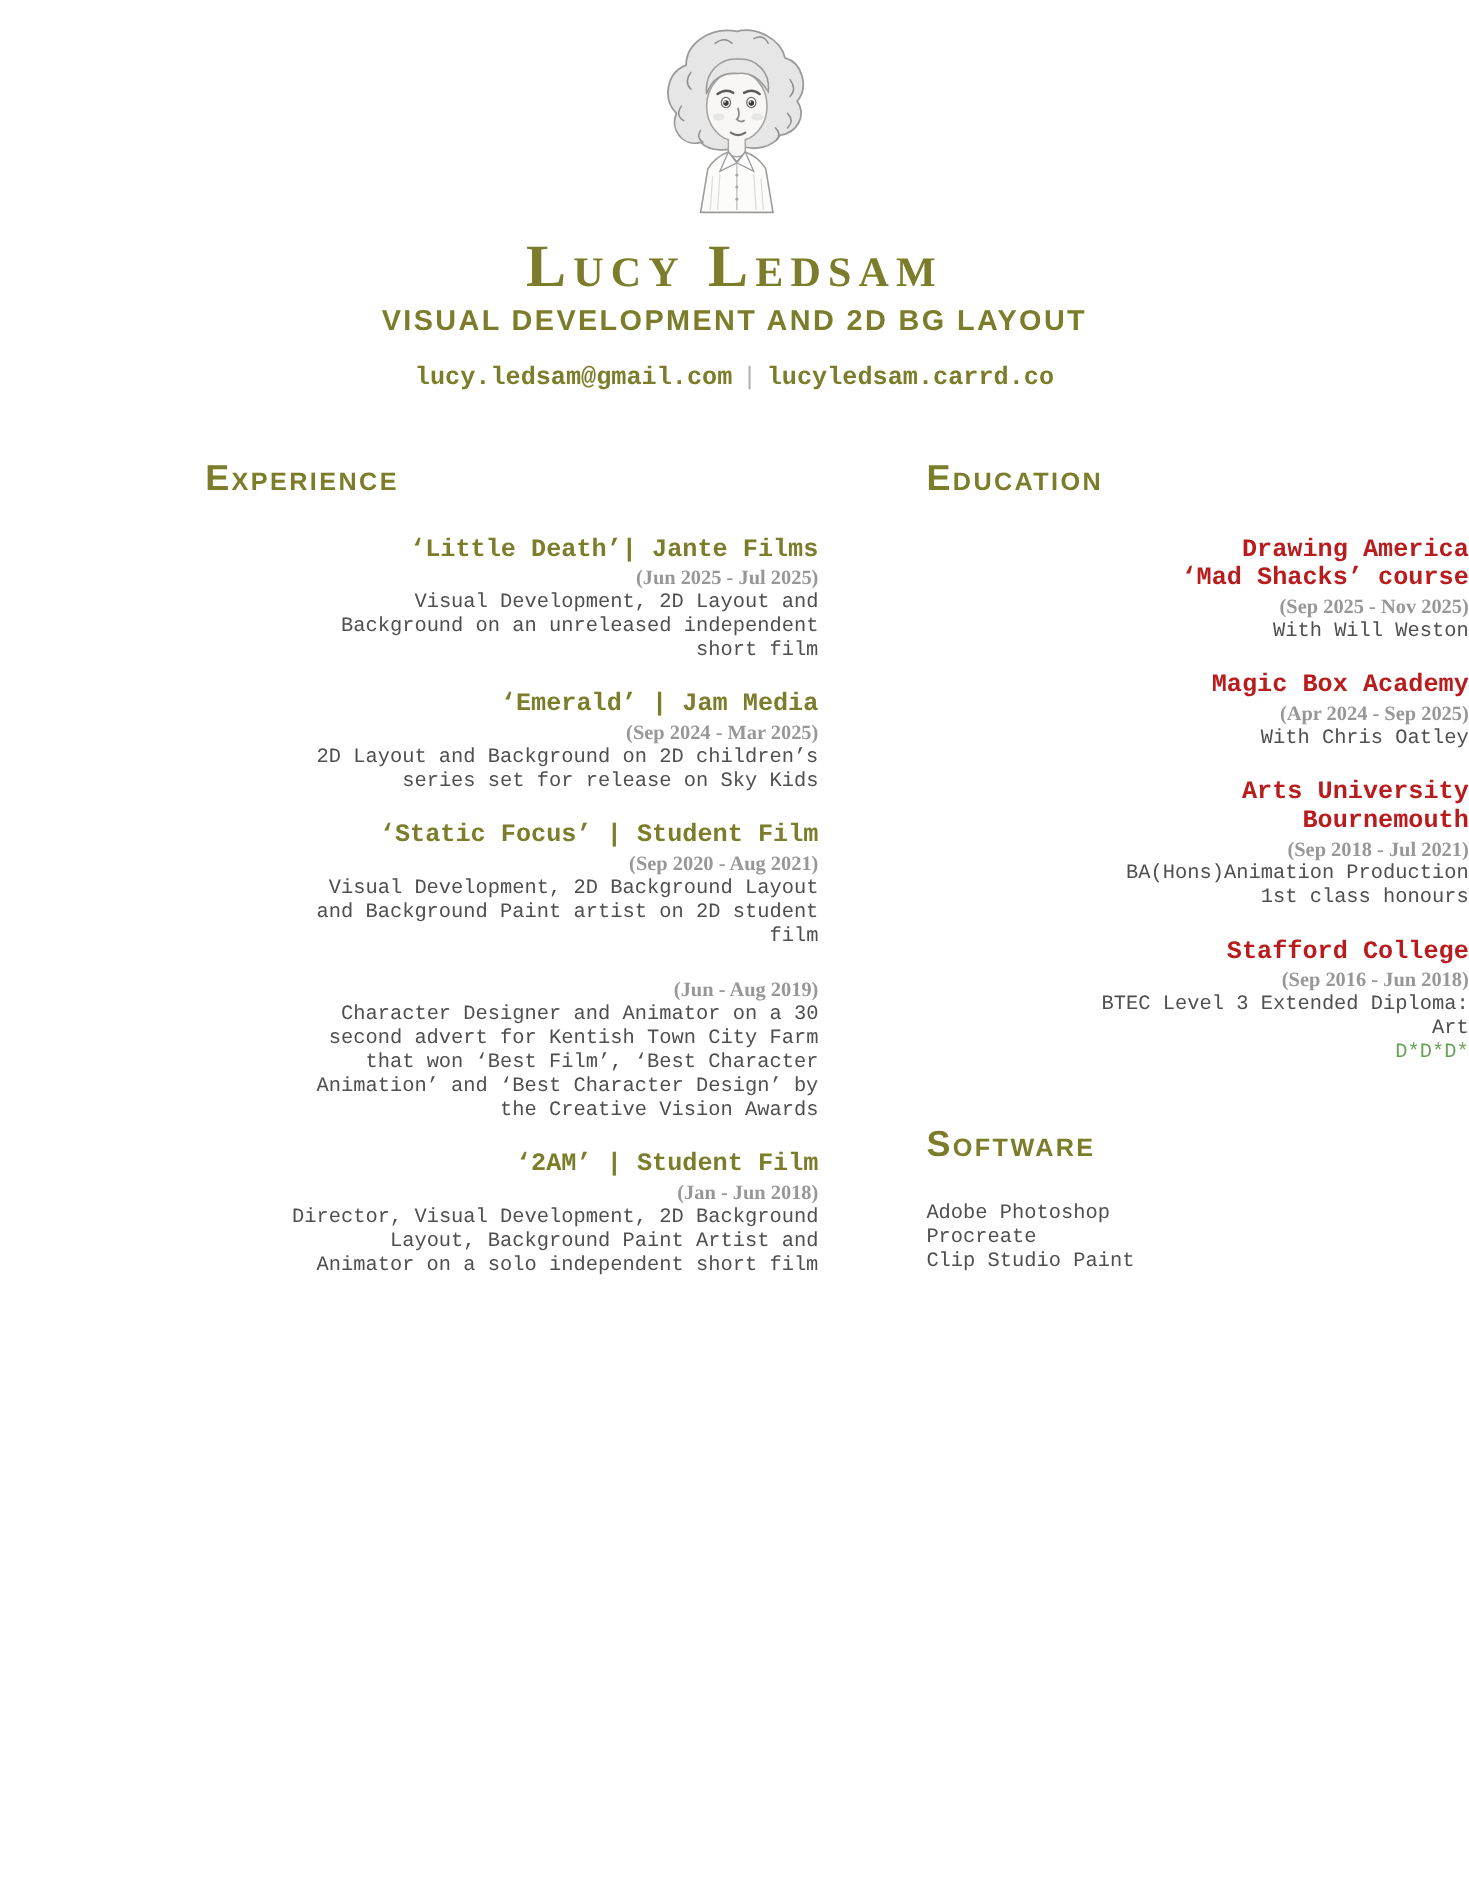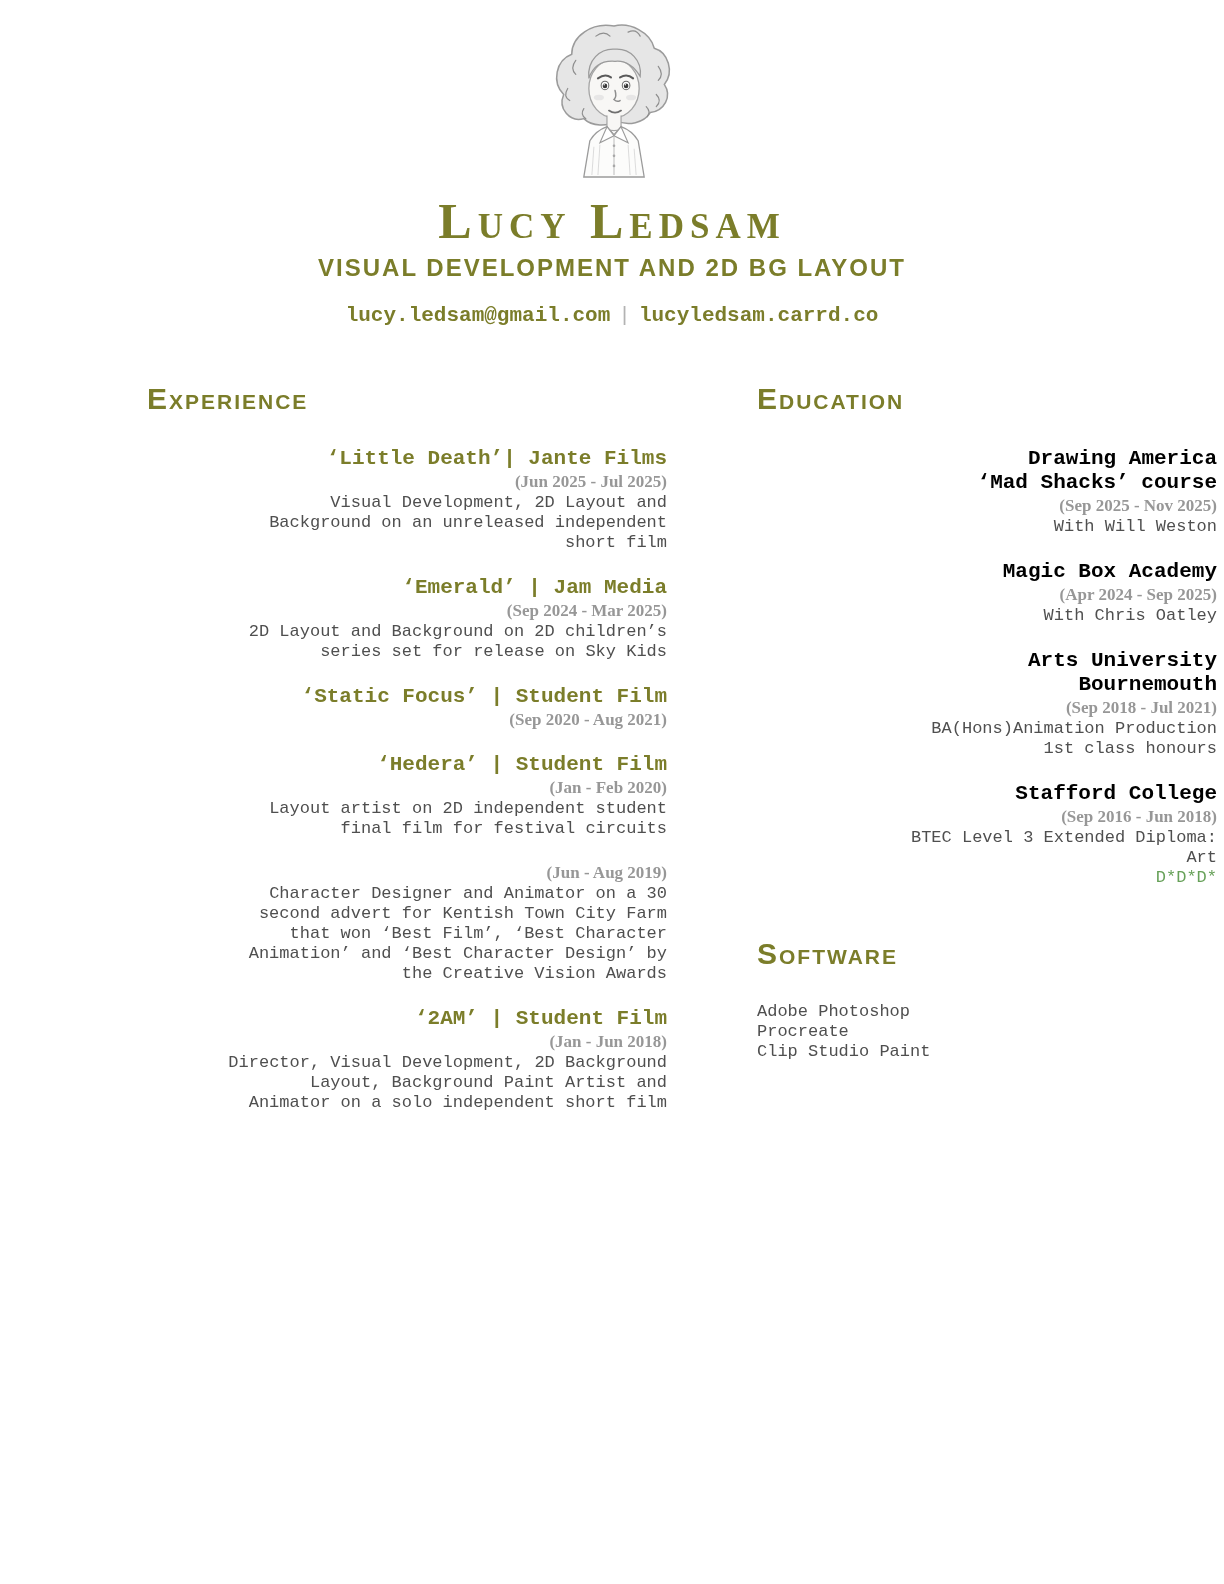--- a/index.html
+++ b/index.html
@@ -41,20 +41,21 @@
     color:#7b7d2a;
   }
   .contact .sep{ color:#b3b3b3; font-weight:400; padding:0 8px; }
 
   
   .columns{
     display:flex;
     align-items:flex-start;
     padding-left:147px;
     margin-top:56px;
+    margin-left:24px;
   }
   .col-left{ width:520px; }
   .col-right{ width:460px; margin-left:90px; }
 
   .section-heading{
     margin:0 0 32px 0;
     font-family:"Liberation Sans","DejaVu Sans",sans-serif;
     font-weight:700;
     font-size:30px;
     line-height:32px;
@@ -65,21 +66,21 @@
 
   .entry{ margin-bottom:23px;text-align:right; }
   .entry-title{
     margin:0;
     font-size:21px;
     line-height:24px;
     font-weight:700;
     color:#7b7d2a;
     white-space:pre-line;
   }
-  .edu .entry-title{ color:#000000; }
+  .edu .entry-title{ color:#b91c1c; }
   .entry-date{
     font-size:17px;
     line-height:21px;
     font-weight:700;
     color:#979797;
     white-space:pre-line;
     font-family:Liberation Serif, serif;
   }
   .entry-desc{
     margin:1px 0 0 0;
@@ -188,28 +189,25 @@
         <h3 class="entry-title">‘Emerald’ | Jam Media</h3>
         <div class="entry-date">(Sep 2024 - Mar 2025)</div>
         <p class="entry-desc">2D Layout and Background on 2D children’s
 series set for release on Sky Kids</p>
       </article>
 
 
       <article class="entry">
         <h3 class="entry-title">‘Static Focus’ | Student Film</h3>
         <div class="entry-date">(Sep 2020 - Aug 2021)</div>
-      </article>
-
-      <article class="entry">
-        <h3 class="entry-title">‘Hedera’ | Student Film</h3>
-        <div class="entry-date">(Jan - Feb 2020)</div>
-        <p class="entry-desc">Layout artist on 2D independent student
-final film for festival circuits</p>
-      </article>
+        <p class="entry-desc">Visual Development, 2D Background Layout
+and Background Paint artist on 2D student
+film</p>
+      </article>
+
 
       <article class="entry">
         <div class="entry-date">(Jun - Aug 2019)</div>
         <p class="entry-desc">Character Designer and Animator on a 30
 second advert for Kentish Town City Farm
 that won ‘Best Film’, ‘Best Character
 Animation’ and ‘Best Character Design’ by
 the Creative Vision Awards</p>
       </article>
 

